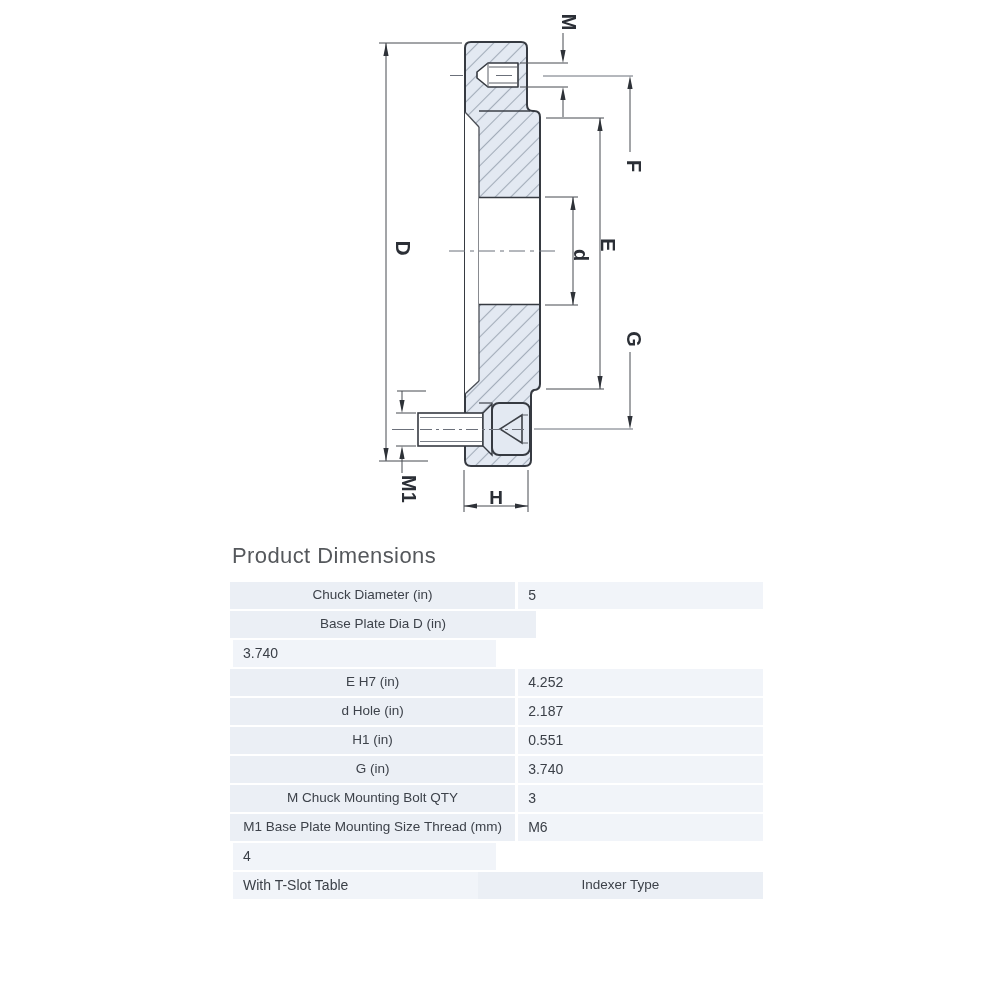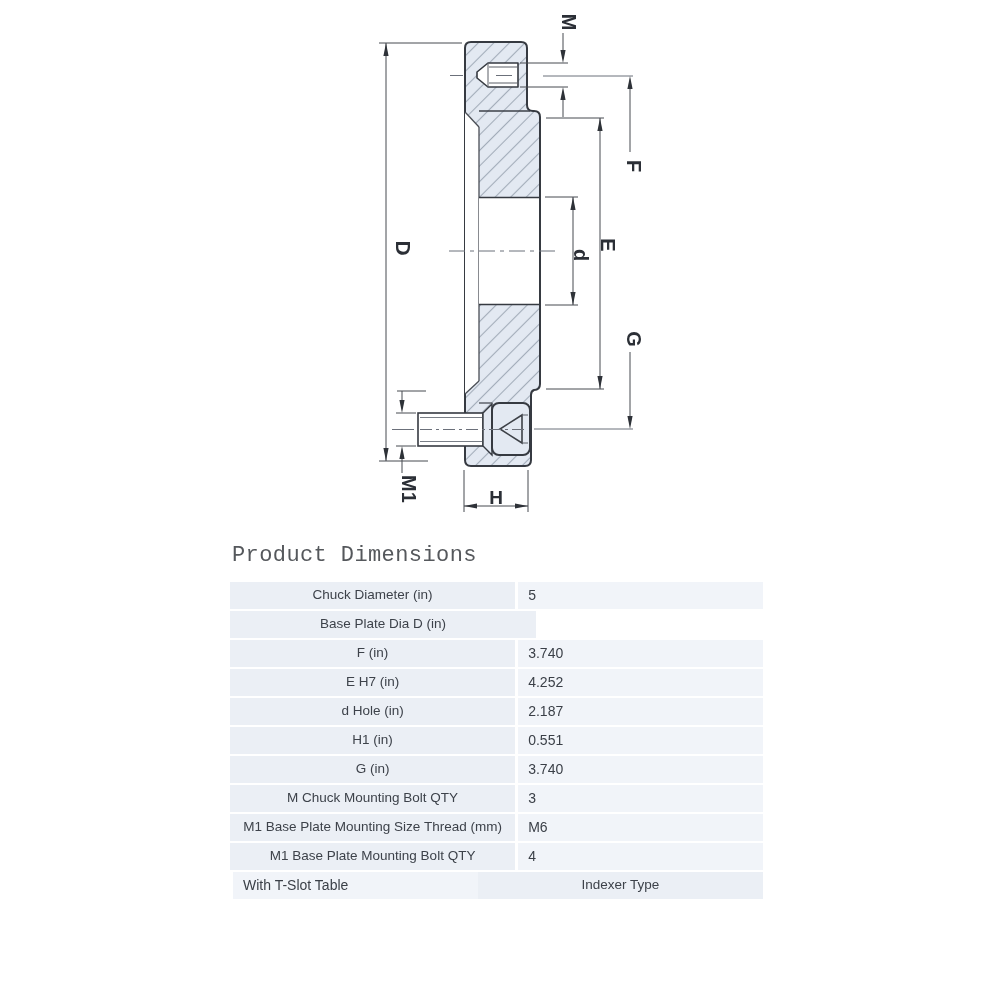--- a/index.html
+++ b/index.html
@@ -1,20 +1,20 @@
 <!DOCTYPE html>
 <html><head>
 <meta charset="utf-8">
 <style>
   html,body{margin:0;padding:0;background:#fff;}
   .stage{position:relative;width:1000px;height:1000px;background:#ffffff;overflow:hidden;
          font-family:"Liberation Sans", sans-serif;}
   .drawing{position:absolute;left:0;top:0;}
   .title{position:absolute;left:232px;top:543px;font-size:22px;font-weight:500;
-         color:#55585c;letter-spacing:0.4px;font-family:Liberation Mono, monospace;}
+         color:#55585c;letter-spacing:0.4px;}
   .spec-table{position:absolute;left:230px;top:582px;width:533px;}
   .trow{display:flex;margin-bottom:2px;}
   .tcell{box-sizing:border-box;font-size:13.5px;color:#3d424a;line-height:1.25;}
   .tlabel{width:306px;min-height:27px;background:#ebeff5;display:flex;align-items:center;
           justify-content:center;text-align:center;padding:3px 8px;}
   .tvalue{width:263px;min-height:27px;background:#f1f4f9;display:flex;align-items:center;
           padding:3px 0 3px 10px;margin-left:3px;font-size:14px;color:#3a3f47;}
   svg text{font-family:"Liberation Sans", sans-serif;font-weight:600;fill:#2b2f36;}
 </style>
 </head>
@@ -155,21 +155,20 @@
 
   <div class="spec-table">
     <div class="trow">
       <div class="tcell tlabel">Chuck Diameter (in)</div>
       <div class="tcell tvalue">5</div>
     </div>
     <div class="trow">
       <div class="tcell tlabel">Base Plate Dia D (in)</div>
     </div>
     <div class="trow">
-      <div class="tcell tlabel">F (in)</div>
       <div class="tcell tvalue">3.740</div>
     </div>
     <div class="trow">
       <div class="tcell tlabel">E H7 (in)</div>
       <div class="tcell tvalue">4.252</div>
     </div>
     <div class="trow">
       <div class="tcell tlabel">d Hole (in)</div>
       <div class="tcell tvalue">2.187</div>
     </div>
@@ -183,21 +182,20 @@
     </div>
     <div class="trow">
       <div class="tcell tlabel">M Chuck Mounting Bolt QTY</div>
       <div class="tcell tvalue">3</div>
     </div>
     <div class="trow">
       <div class="tcell tlabel">M1 Base Plate Mounting Size Thread (mm)</div>
       <div class="tcell tvalue">M6</div>
     </div>
     <div class="trow">
-      <div class="tcell tlabel">M1 Base Plate Mounting  Bolt QTY</div>
       <div class="tcell tvalue">4</div>
     </div>
     <div class="trow">
       <div class="tcell tvalue">With T-Slot Table</div>
       <div class="tcell tlabel">Indexer Type</div>
     </div>
   </div>
 
 </div>
 

